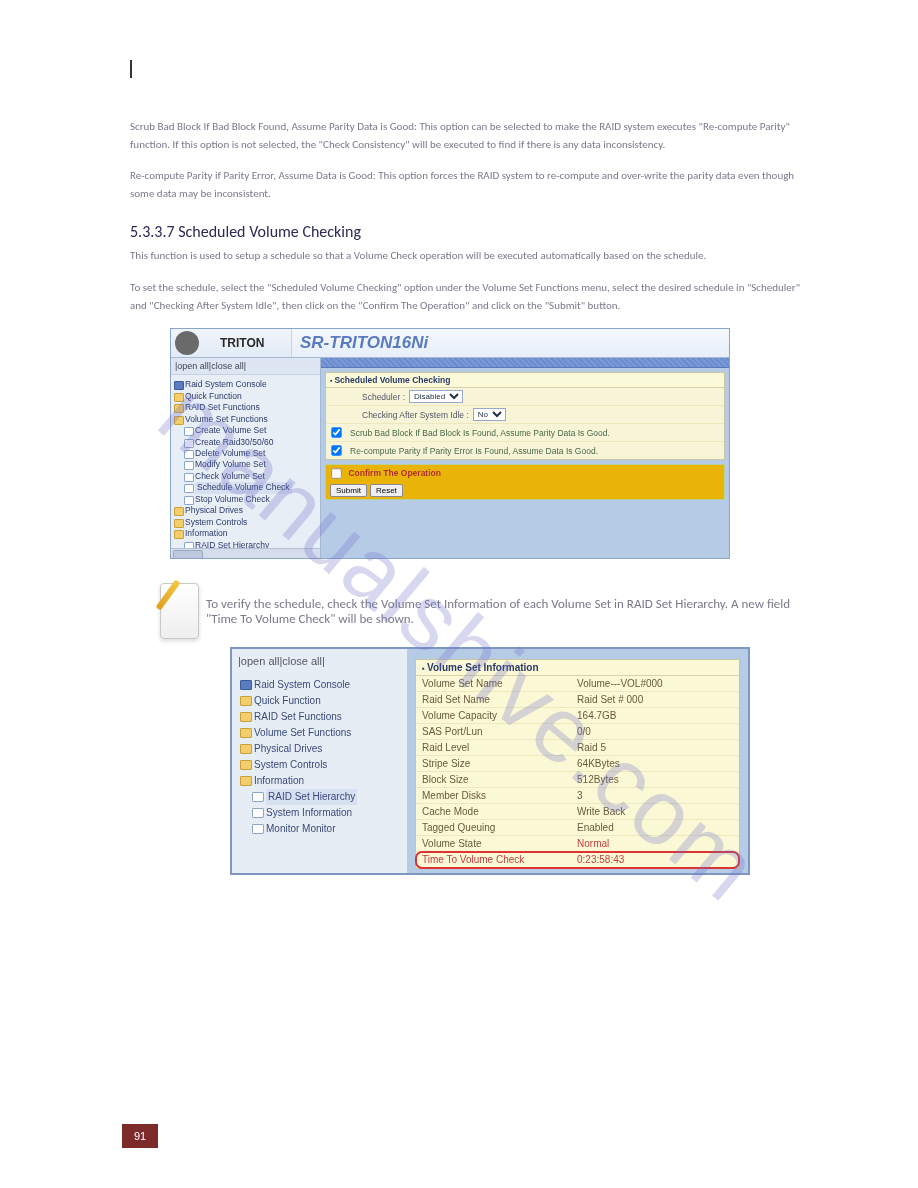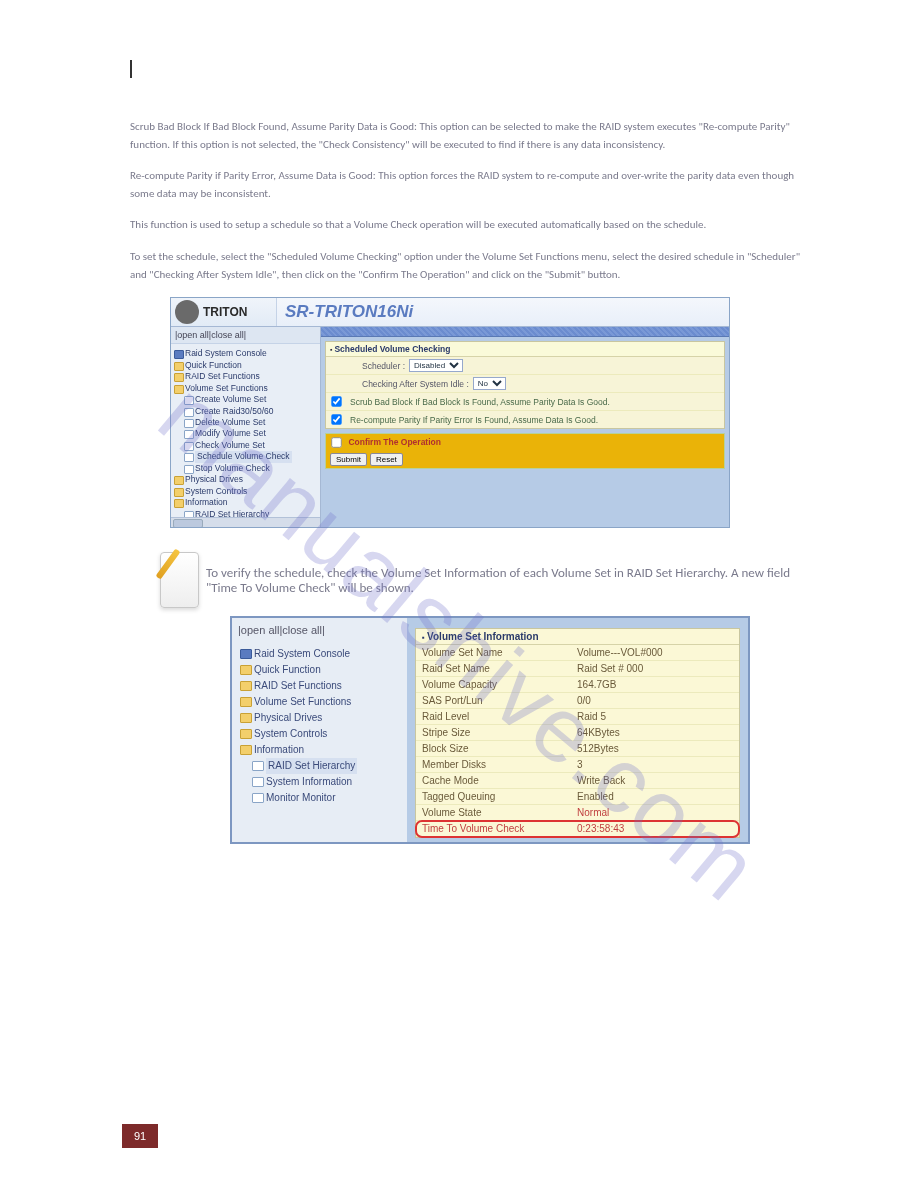--- a/index.html
+++ b/index.html
@@ -60,30 +60,32 @@
     height: 24px;
     background: #6a6a6a;
     border-radius: 50%;
     margin-right: 4px;
     display: inline-block;
   }
   .logo-text {
     font-weight: bold;
     color: #2a2a2a;
     font-size: 12px;
+    margin-left: 17px;
   }
   .model-title {
     flex: 1;
     padding: 4px 8px;
     color: #5a7bc0;
     font-weight: bold;
     font-style: italic;
     font-size: 17px;
     border-left: 1px solid #c5d3e7;
     background: linear-gradient(#f4f7fc,#e8eff9);
+    margin-left: 15px;
   }
   .raid-body {
     display: flex;
     height: 200px;
   }
   .nav-col {
     width: 150px;
     background: #e8eef6;
     border-right: 1px solid #a5b8d4;
     overflow: hidden;
@@ -347,20 +349,21 @@
 <body>
 
 <div class="watermark">manualshive.com</div>
 
 <div class="page">
   <div class="cursor-bar"></div>
 
   <p class="body-text">Scrub Bad Block If Bad Block Found, Assume Parity Data is Good: This option can be selected to make the RAID system executes "Re-compute Parity" function. If this option is not selected, the "Check Consistency" will be executed to find if there is any data inconsistency.</p>
   <p class="body-text">Re-compute Parity if Parity Error, Assume Data is Good: This option forces the RAID system to re-compute and over-write the parity data even though some data may be inconsistent.</p>
 
+  <div class="section-title">5.3.3.7 Scheduled Volume Checking</div>
   <p class="body-text">This function is used to setup a schedule so that a Volume Check operation will be executed automatically based on the schedule.</p>
   <p class="body-text">To set the schedule, select the "Scheduled Volume Checking" option under the Volume Set Functions menu, select the desired schedule in "Scheduler" and "Checking After System Idle", then click on the "Confirm The Operation" and click on the "Submit" button.</p>
 
   <div class="raid-window">
     <div class="raid-header">
       <div class="logo-box">
         <span class="logo-glyph"></span>
         <span class="logo-text">TRITON</span>
       </div>
       <div class="model-title">SR-TRITON16Ni</div>

